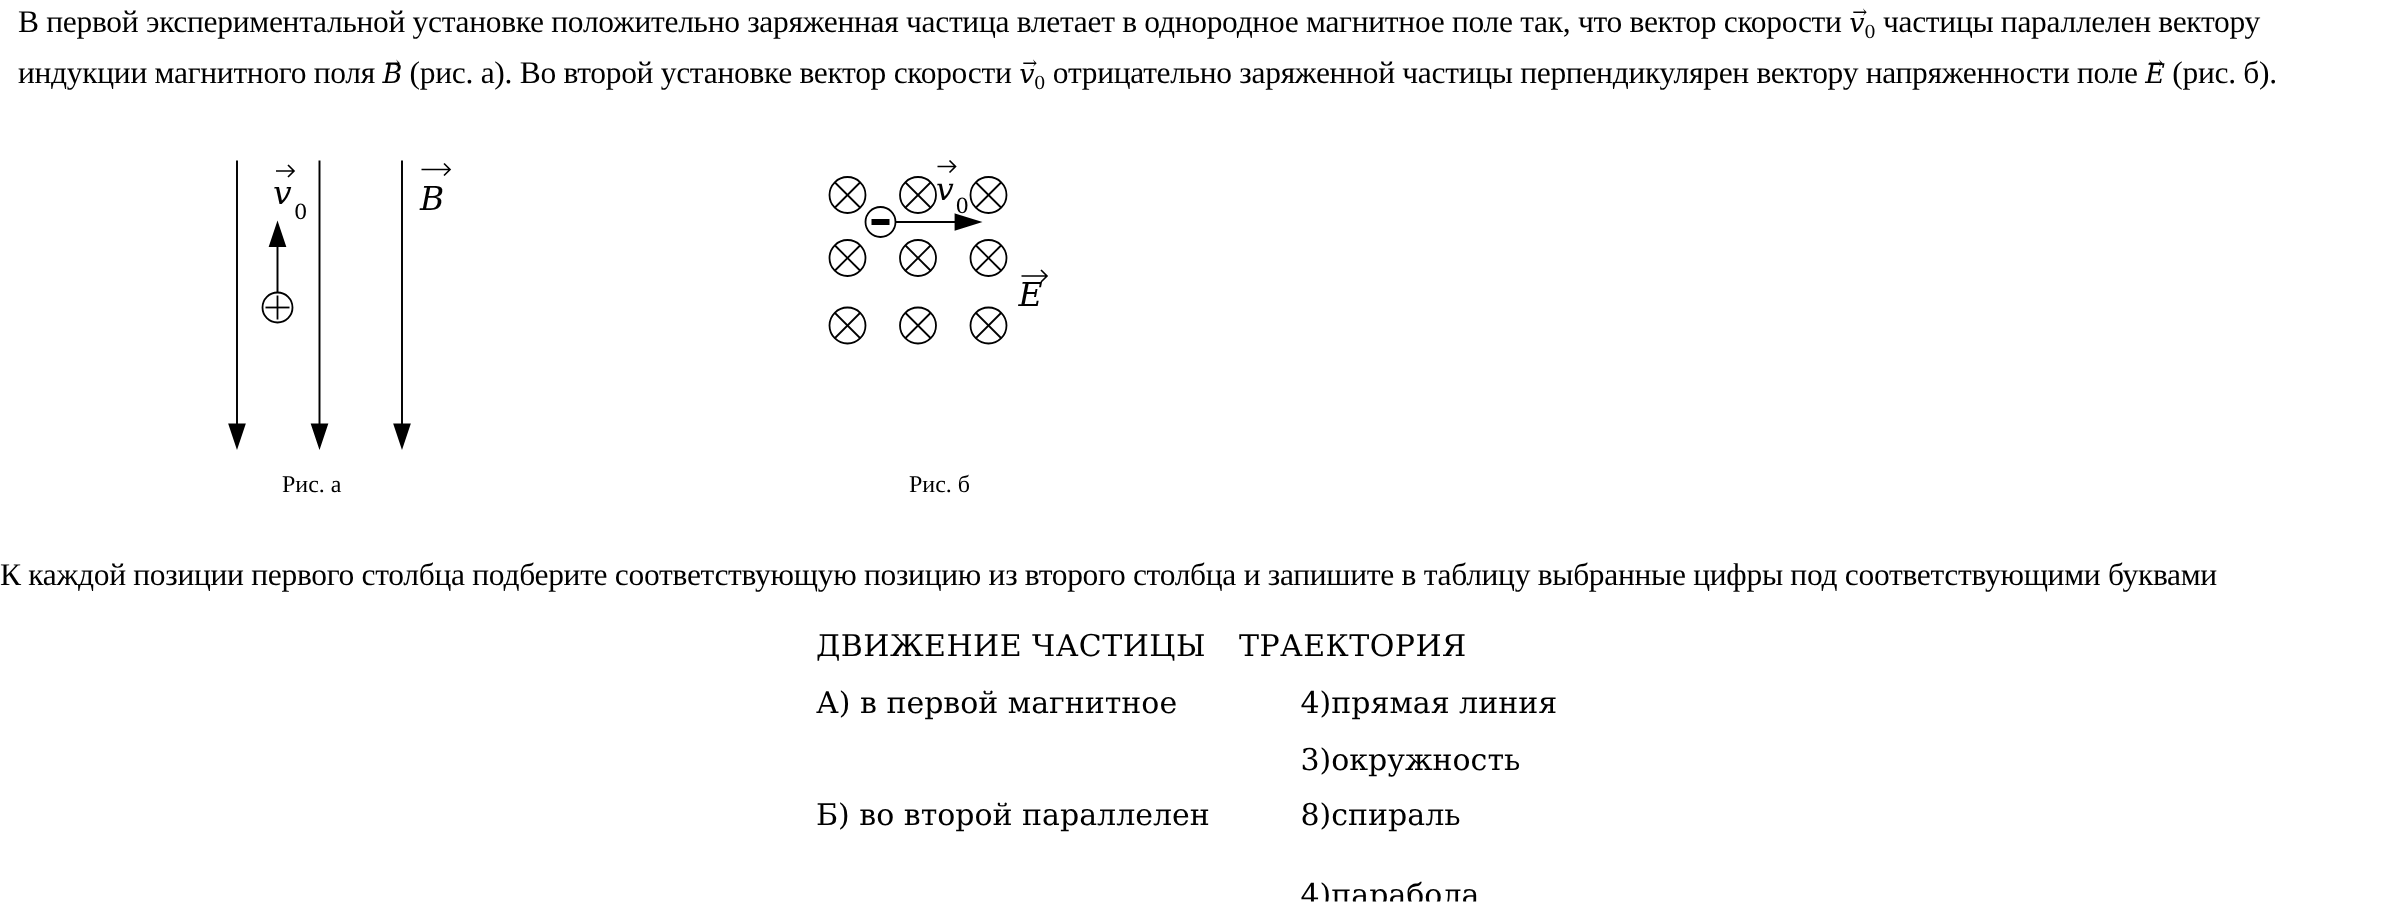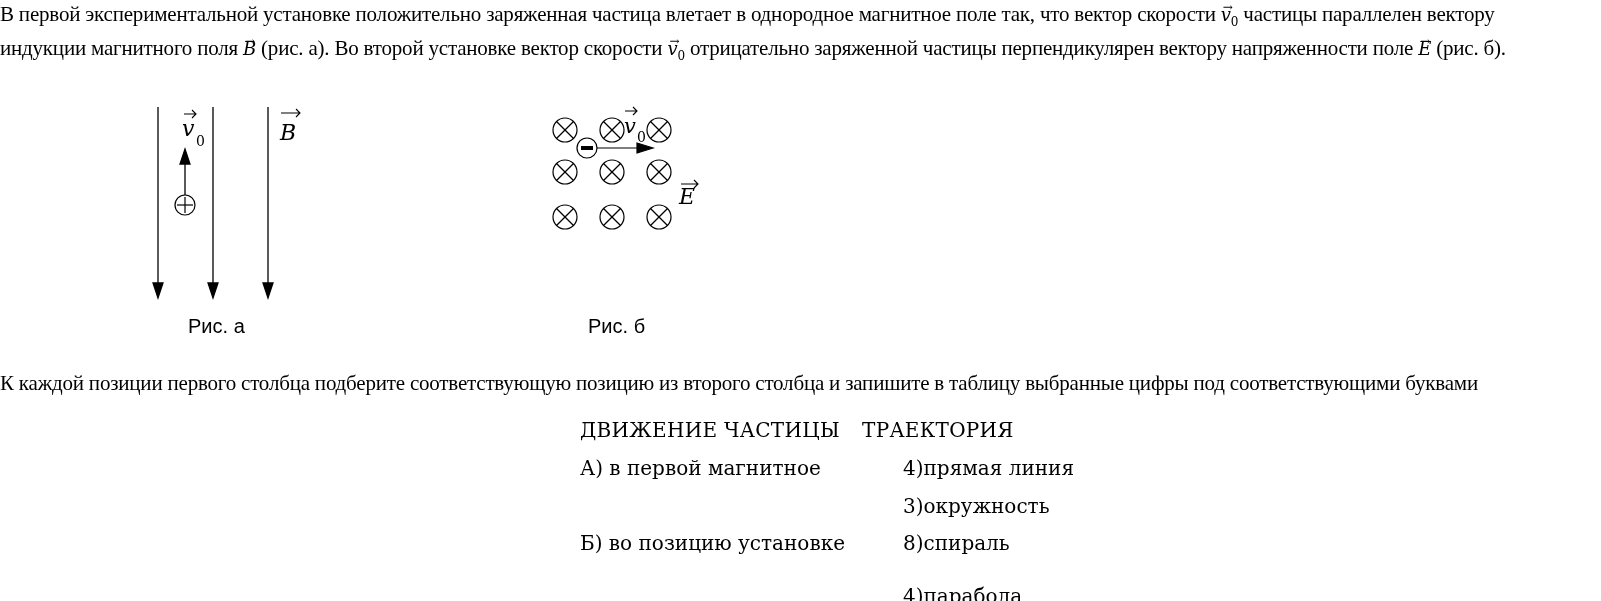--- a/index.html
+++ b/index.html
@@ -2,30 +2,30 @@
 <html><head>
 <meta charset="utf-8">
 <style>
   html, body { margin: 0; padding: 0; background: #ffffff; }
   body { width: 1601px; height: 601px; position: relative; overflow: hidden; color: #000; }
   .para {
     position: absolute; left: 0; width: 1580px;
     font-family: "Liberation Serif", serif; font-size: 21px; line-height: 26px;
     letter-spacing: -0.2px;
   }
-  #p1 { top: 1px; }
+  #p1 { top: 1px; padding-left: 12px; }
   #p2 { top: 370px; }
   .vec { font-style: italic; font-family: "DejaVu Serif", serif; font-size: 18px; position: relative; }
   .vec .arr { position: absolute; left: 2px; top: -10px; font-size: 12px; font-style: normal; }
   .vec sub { font-size: 12px; font-style: normal; }
   svg { position: absolute; }
   .cap {
-    position: absolute; font-family: Liberation Sans, sans-serif; font-size: 20px;
+    position: absolute; font-family: Liberation Serif, serif; font-size: 16px;
   }
-  .tbl { position: absolute; font-family: "DejaVu Serif", serif; font-size: 20px; white-space: nowrap; margin-left: 36px; }
+  .tbl { position: absolute; font-family: "DejaVu Serif", serif; font-size: 20px; white-space: nowrap; }
 </style>
 </head>
 <body>
 
 <div class="para" id="p1"><span>В первой экспериментальной установке положительно заряженная частица влетает в однородное магнитное поле так, что вектор скорости </span><span class="vec"><span class="arr">→</span><span>v</span><sub>0</sub></span><span> частицы параллелен вектору индукции магнитного поля </span><span class="vec"><span class="arr">→</span><span>B</span></span><span> (рис. а). Во второй установке вектор скорости </span><span class="vec"><span class="arr">→</span><span>v</span><sub>0</sub></span><span> отрицательно заряженной частицы перпендикулярен вектору напряженности поле </span><span class="vec"><span class="arr">→</span><span>E</span></span><span> (рис. б).</span></div>
 
 <svg style="left:140px;top:100px" width="200" height="210" viewBox="0 0 200 210">
   <defs>
     <marker id="ah" markerWidth="10" markerHeight="14" refX="5" refY="13" orient="auto-start-reverse" markerUnits="userSpaceOnUse">
       <path d="M0,0 L10,0 L5,14 Z" fill="#000"></path>
@@ -100,24 +100,24 @@
     <path d="M92,43 L108,48 L92,53 Z" fill="#000"></path>
   </g>
   <g font-family="DejaVu Serif, serif" font-style="italic">
     <text x="79" y="33" font-size="21">v</text>
     <text x="92" y="42" font-size="14" font-style="normal">0</text>
     <path d="M80,11 L92,11 M88,7 L92,11 L88,15" stroke="#000" stroke-width="1.1" fill="none"></path>
     <text x="134" y="104" font-size="22">E</text>
     <path d="M136,84 L153,84 M149,80 L153,84 L149,88" stroke="#000" stroke-width="1.1" fill="none"></path>
   </g>
 </svg>
-<div class="cap" style="left:588px;top:315px">Рис.  б</div>
+<div class="cap" style="left:606px;top:315px">Рис.  б</div>
 
 <div class="para" id="p2">К каждой позиции первого столбца подберите соответствующую позицию из второго столбца и запишите в таблицу выбранные цифры под соответствующими буквами</div>
 
 <div class="tbl" style="left:544px;top:418px;letter-spacing:0.3px">ДВИЖЕНИЕ ЧАСТИЦЫ</div>
 <div class="tbl" style="left:826px;top:418px;letter-spacing:0.3px">ТРАЕКТОРИЯ</div>
 <div class="tbl" style="left:544px;top:456px">А) в первой магнитное</div>
-<div class="tbl" style="left:544px;top:531px">Б) во позицию установке</div>
+<div class="tbl" style="left:544px;top:531px">Б) во второй параллелен</div>
 <div class="tbl" style="left:867px;top:456px">4)прямая линия</div>
 <div class="tbl" style="left:867px;top:494px">3)окружность</div>
 <div class="tbl" style="left:867px;top:531px">8)спираль</div>
 <div class="tbl" style="left:867px;top:584px">4)парабола</div>
 
 </body></html>

